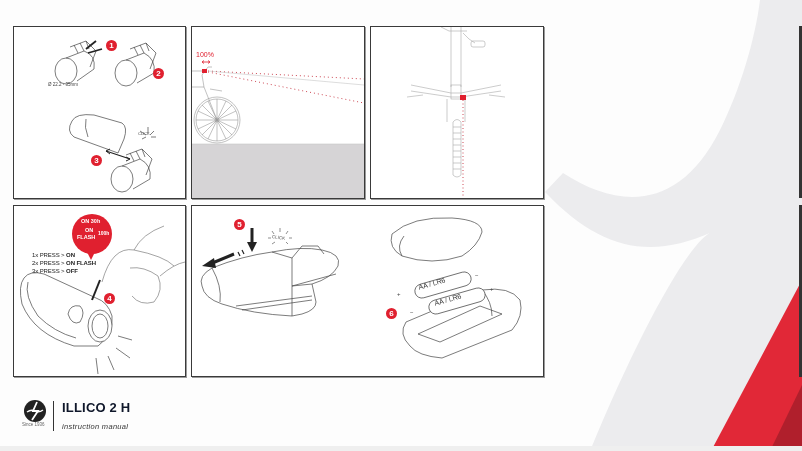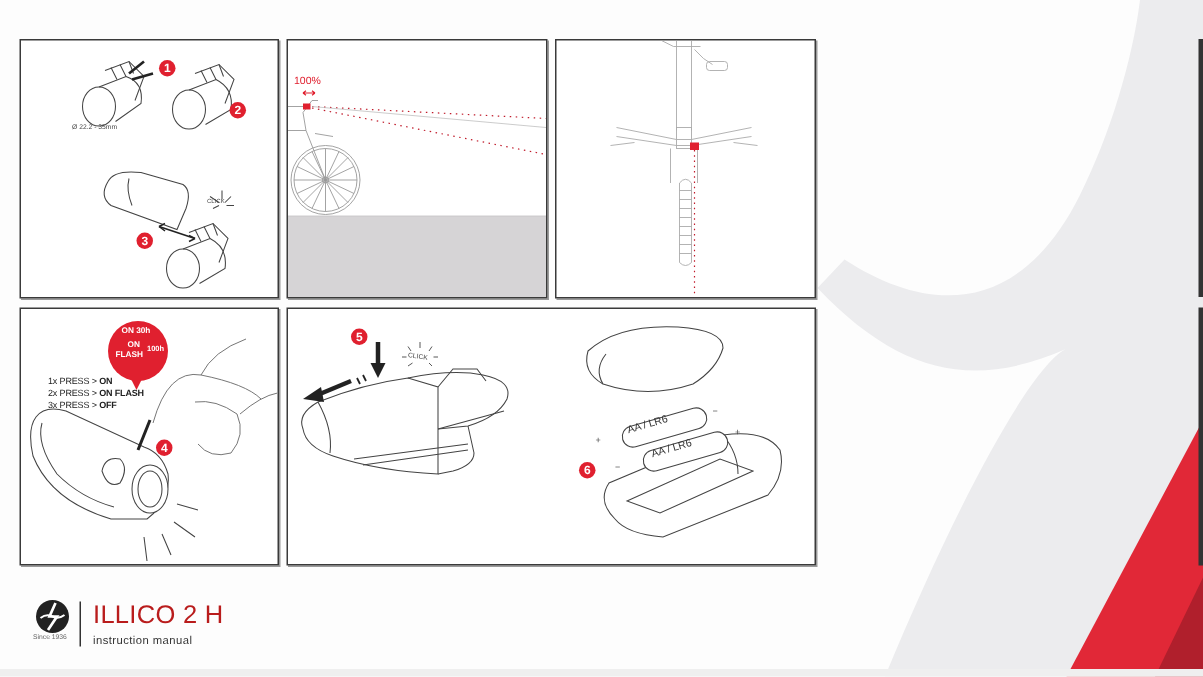--- a/index.html
+++ b/index.html
@@ -30,22 +30,22 @@
   .bubble-tail {
     position: absolute; left: 71px; top: 42px; width: 0; height: 0;
     border-left: 6px solid transparent; border-right: 6px solid transparent;
     border-top: 12px solid #e0202f;
   }
   .press-line { position: absolute; left: 18px; font-size: 6px; color: #222; font-family: "Liberation Sans", sans-serif; letter-spacing: -0.1px; }
   .press-line b { font-weight: bold; }
   .footer-logo { position: absolute; left: 24px; top: 400px; width: 22px; height: 22px; }
   .footer-since { position: absolute; left: 22px; top: 422px; font-size: 4.5px; color: #666; }
   .footer-sep { position: absolute; left: 53px; top: 401px; width: 1px; height: 30px; background: #333; }
-  .footer-title { position: absolute; left: 62px; top: 400px; font-size: 17px; font-weight: normal; color: #b91c1c; letter-spacing: 0.2px; }
-  .footer-sub { position: absolute; left: 62px; top: 422px; font-size: 7.5px; color: #333; letter-spacing: 0.3px; }
+  .footer-title { position: absolute; left: 62px; top: 400px; font-size: 13px; font-weight: bold; color: #0f172a; letter-spacing: 0.2px; }
+  .footer-sub { position: absolute; left: 62px; top: 422px; font-size: 7.5px; color: #333; letter-spacing: 0.3px; font-style: italic; }
   .bottom-strip { position: absolute; left: 0; top: 446px; width: 802px; height: 5px; background: #efefef; }
 </style>
 </head>
 <body>
 
 <svg class="bg-svg" viewBox="0 0 802 451">
   <path d="M760 0 L802 0 L802 451 L590 451 C640 330 690 240 712 232 C650 260 600 250 545 192 L563 173 C620 210 680 210 720 130 C740 90 755 40 760 0 Z" fill="#ececee"></path>
   <path d="M711 451 L802 280 L802 451 Z" fill="#e12837"></path>
   <path d="M770 451 L802 385 L802 451 Z" fill="#b01f2c"></path>
   <rect x="799" y="26" width="3" height="172" fill="#333"></rect>

